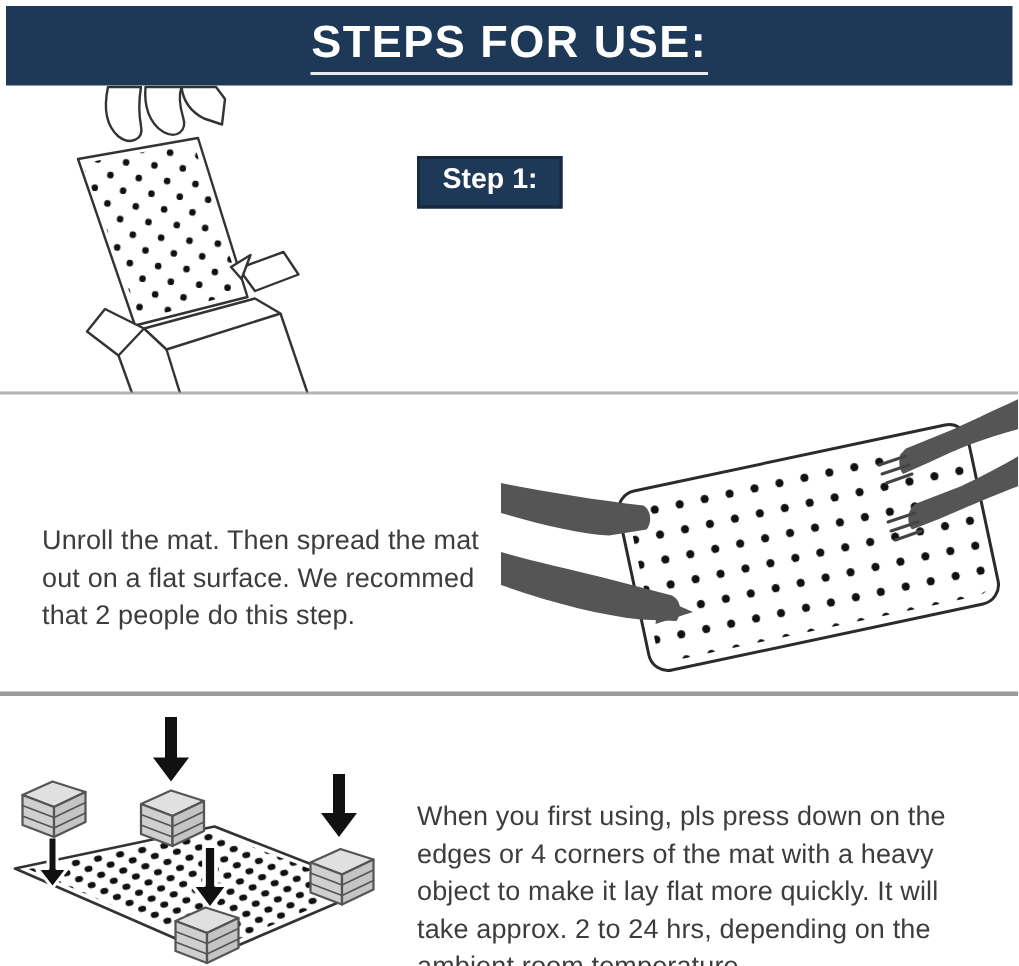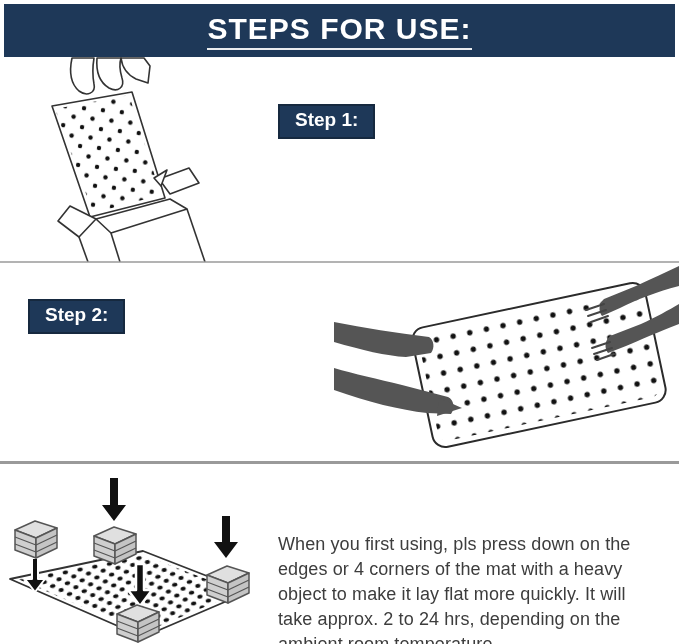--- a/index.html
+++ b/index.html
@@ -70,21 +70,23 @@
       <path d="M71,180 L80,205" fill="none"></path>
       <path d="M103,176 L112,205" fill="none"></path>
       <path d="M179,152 L197,205" fill="none"></path>
     </g>
   </svg>
 
   <div class="badge" style="left:278px;top:104px;">Step 1:</div>
 
   <div class="divider divider-1"></div>
 
-  <div class="badge" style="left:28px;top:299px;">Step 2:</div>
+  <div class="step-text" style="left:28px;top:348px;width:320px;">Unroll the mat. Then spread the mat
+out on a flat surface. We recommed
+that 2 people do this step.</div>
 
   <svg class="illus" style="left:334px;top:260px;" width="345" height="198" viewBox="0 0 345 198">
     <defs>
       <pattern id="d2" patternUnits="userSpaceOnUse" width="17" height="17">
         <circle cx="8" cy="8" r="2.7" fill="#111"></circle>
       </pattern>
     </defs>
 
     <g transform="rotate(-12 205 105)">
       <rect x="86" y="44" width="238" height="122" rx="13" fill="#ffffff" stroke="#2b2b2b" stroke-width="2"></rect>

